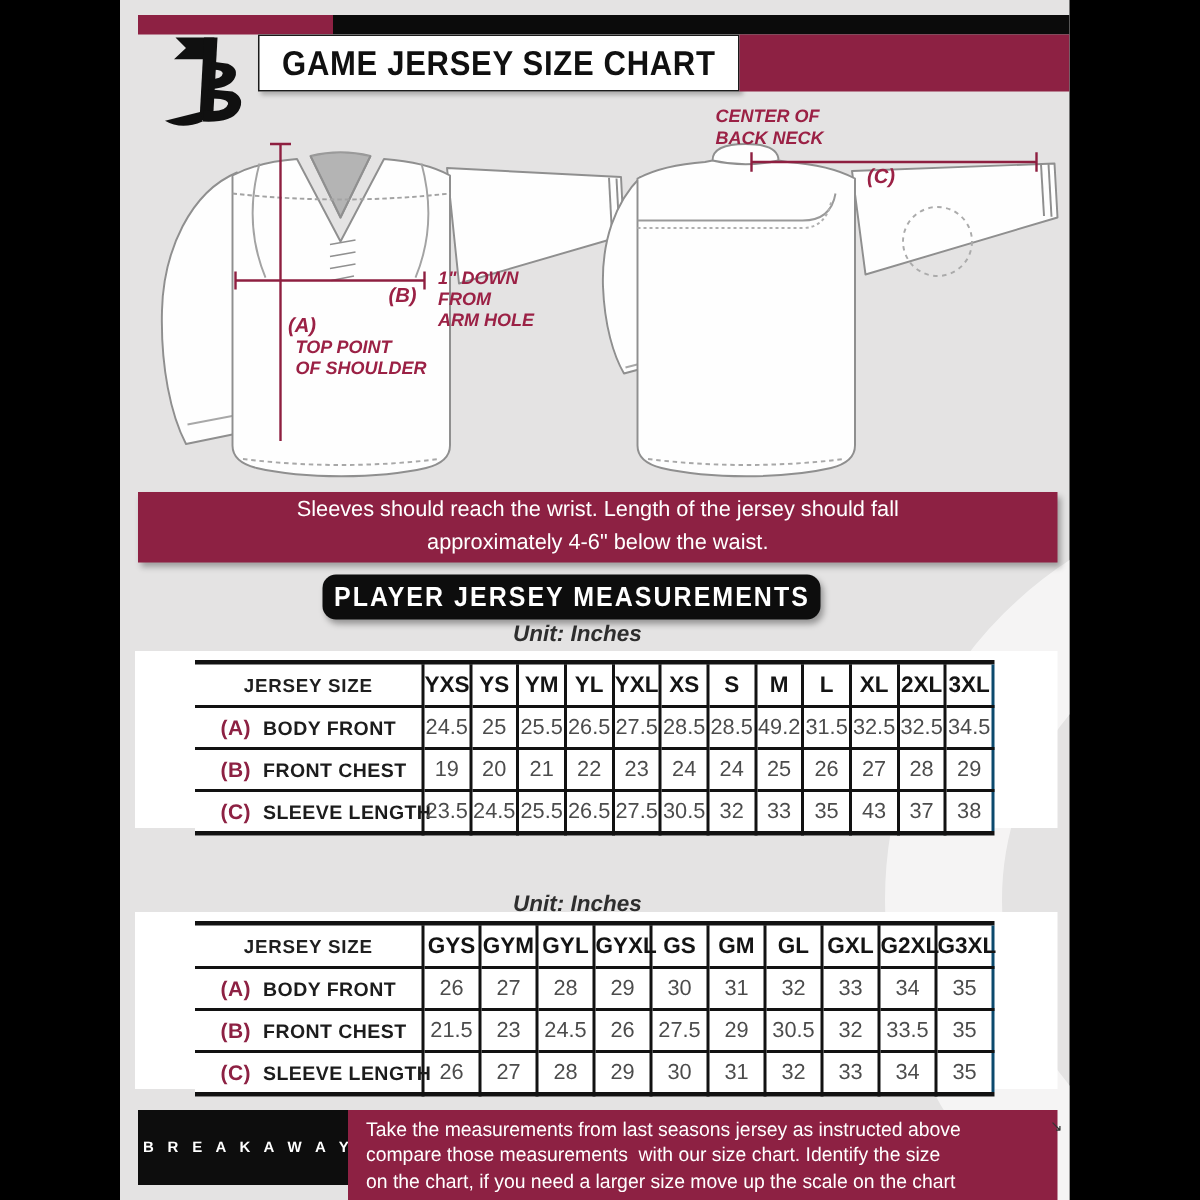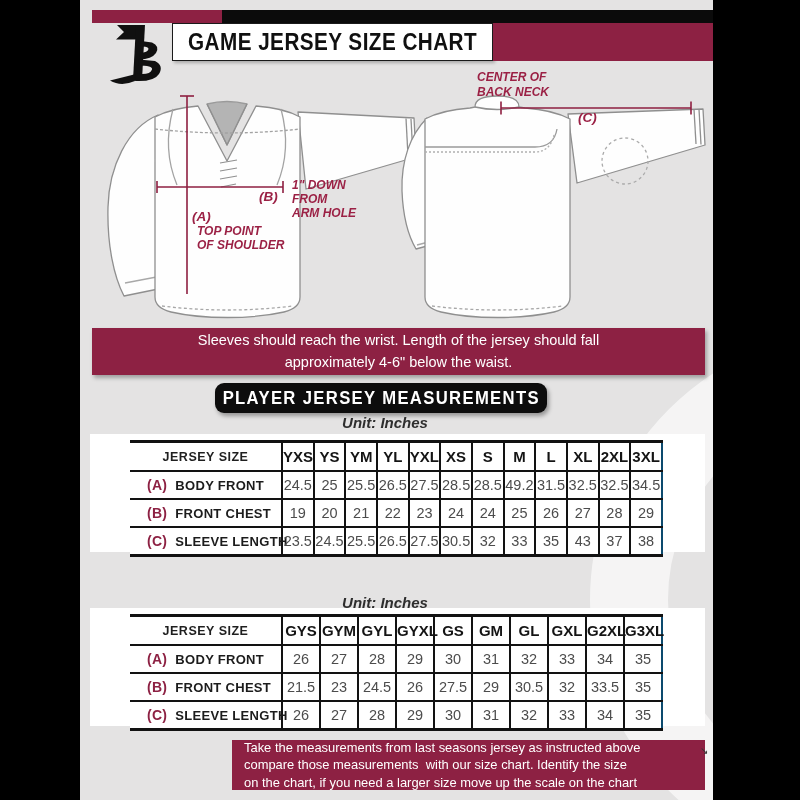--- a/index.html
+++ b/index.html
@@ -49,21 +49,21 @@
   .sizes-table .vcell:last-child{border-right:2px solid #0c4a6e;}
   .corner-label{font-size:12.5px;font-weight:700;letter-spacing:.5px;color:#1f1f1f;}
   .size-col{font-size:15px;font-weight:800;color:#141414;}
   td.val{font-size:14.5px;color:#4c4c4c;}
   td.row-label{text-align:left;padding-left:17px;font-size:13px;font-weight:700;letter-spacing:.3px;color:#1c1c1c;white-space:nowrap;}
   .row-key{color:#8d2143;font-weight:800;font-size:14px;margin-right:8px;}
   
   .footer-black{position:absolute;left:12px;top:740px;width:140px;height:50px;background:#0d0d0d;
     display:flex;align-items:center;justify-content:center;gap:7px;}
   .footer-brand{color:#fff;font-size:10px;font-weight:700;letter-spacing:3.2px;white-space:nowrap;}
-  .footer-maroon{position:absolute;left:152px;top:740px;width:473px;height:50px;background:#8d2143;color:#fff;
+  .footer-maroon{position:absolute;left:152px;top:740px;width:473px;height:60px;background:#8d2143;color:#fff;
     display:flex;flex-direction:column;justify-content:center;padding-left:12px;box-sizing:border-box;
     font-size:13.2px;line-height:1.3;}
   .footer-line{white-space:pre;transform-origin:left center;transform:scaleX(.98);}
   .cursor-artifact{position:absolute;left:620px;top:745px;font-size:10px;color:#333;}
 </style>
 </head>
 <body>
 
 <div class="page">
   <div class="watermark"></div>
@@ -303,19 +303,31 @@
           <td class="val vcell">30</td>
           <td class="val vcell">31</td>
           <td class="val vcell">32</td>
           <td class="val vcell">33</td>
           <td class="val vcell">34</td>
           <td class="val vcell">35</td>
         </tr>
       </tbody>
   </table>
 
+  <div class="footer-black">
+    <svg width="24" height="26" viewBox="0 0 70 74">
+      <g fill="#c2c2c2">
+        <path d="M46,5 L20,5 L27,12 L19,19.5 L42,19.5 L42,13 Z"></path>
+        <path d="M39,5 L48,5 L45,60 L36,60 Z"></path>
+        <path d="M44,21 L55,22.5 Q63,26 59,33 Q55,39 42,39.5 L43,33 Q51,32.5 51.5,29 Q51.5,26 43.5,26.5 Z"></path>
+        <path d="M42,39.5 L58,41 Q67,45.5 62,54 Q57,62 38,61 L39,53.5 Q53,55.5 55,49.5 Q56,45.5 41,45.5 Z"></path>
+        <path d="M38,61 Q24,67 13,60.5 L37,54.5 Z"></path>
+      </g>
+    </svg>
+    <span class="footer-brand">B R E A K A W A Y</span>
+  </div>
   <div class="footer-maroon">
     <div class="footer-line">Take the measurements from last seasons jersey as instructed above</div>
     <div class="footer-line">compare those measurements  with our size chart. Identify the size</div>
     <div class="footer-line">on the chart, if you need a larger size move up the scale on the chart</div>
   </div>
   <div class="cursor-artifact">↘</div>
 </div>
 
 </body></html>

